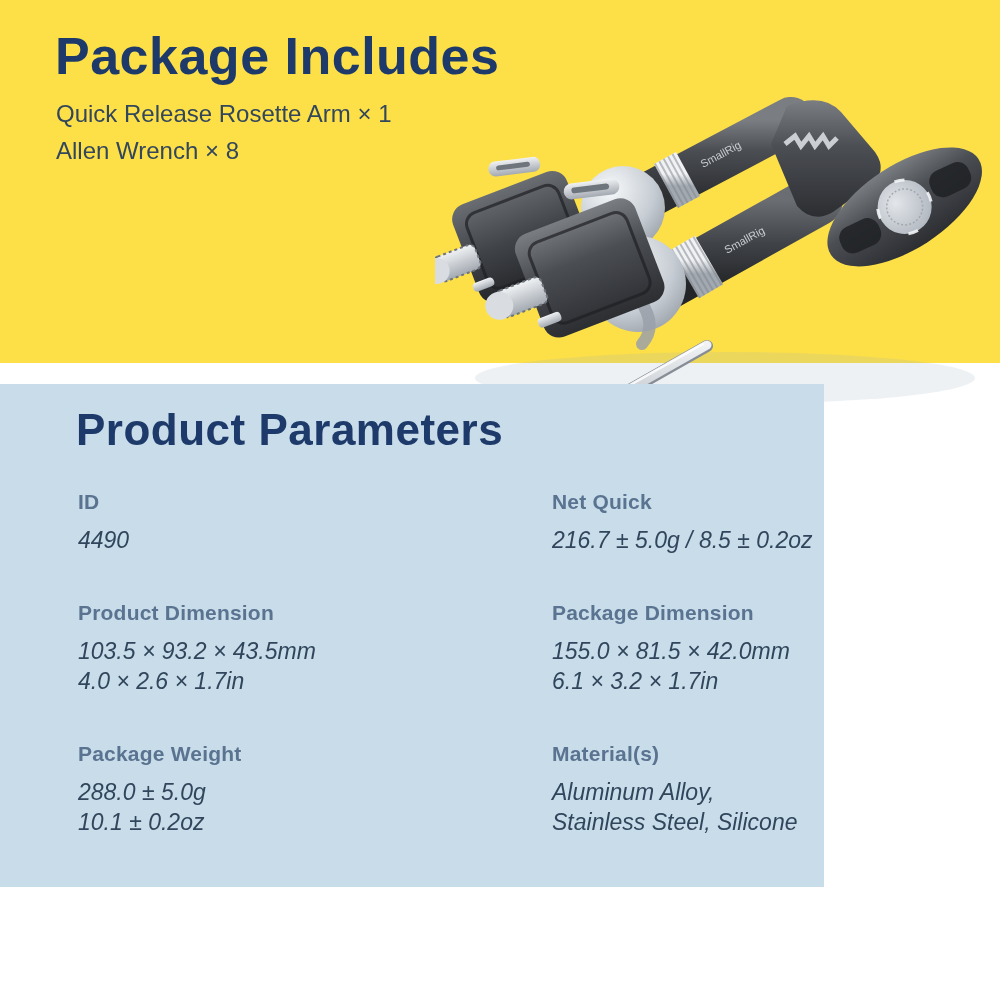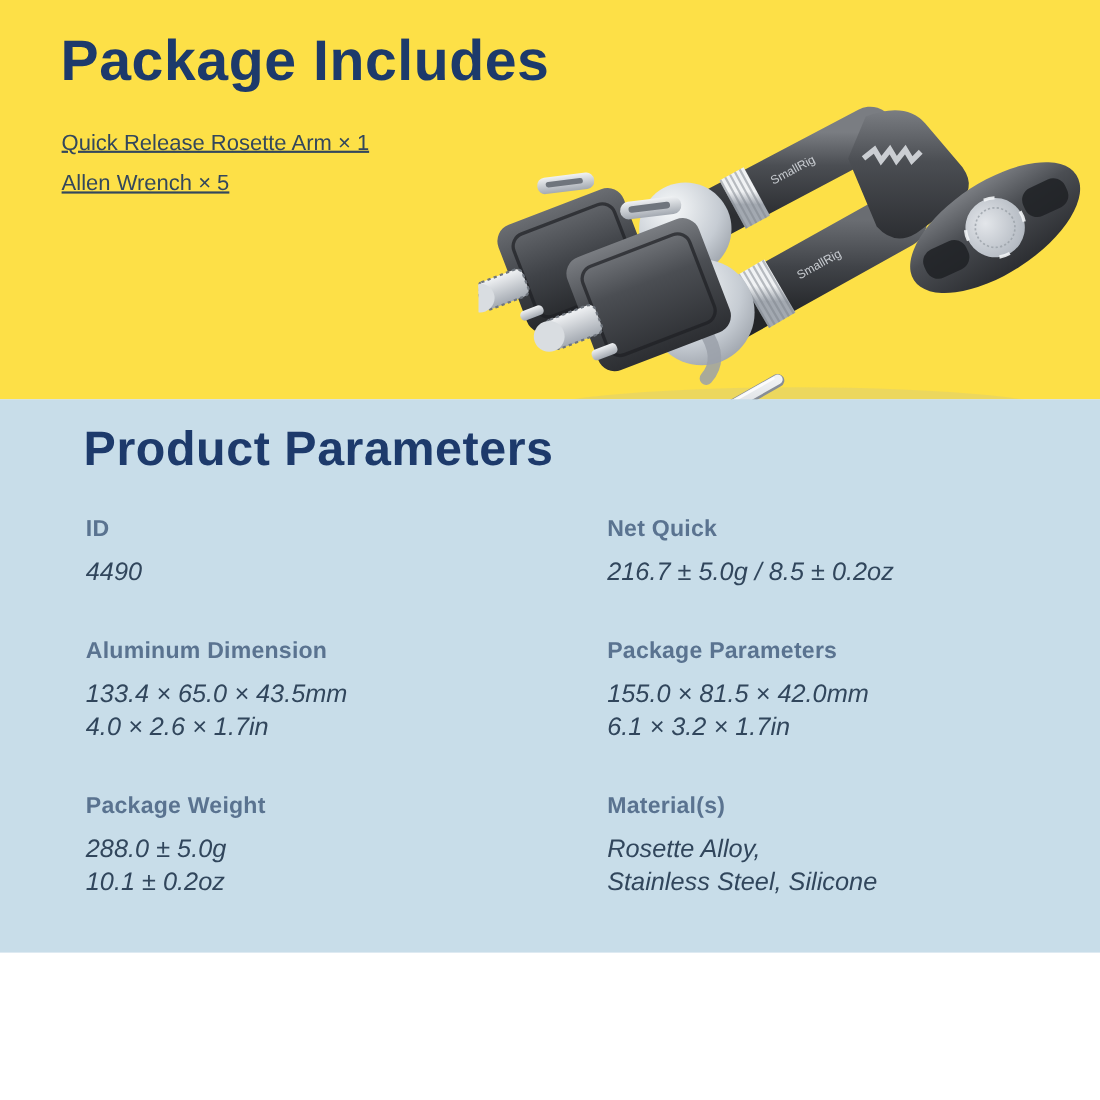--- a/index.html
+++ b/index.html
@@ -14,33 +14,34 @@
   .package-section{
     position:relative;width:1000px;height:363px;
     background:#fde047;
   }
   .package-title{
     position:absolute;left:55px;top:28px;margin:0;
     font-size:52px;line-height:1.1;font-weight:bold;
     letter-spacing:.5px;color:#1d3a6b;
   }
   .package-items{
-    position:absolute;left:56px;top:112px;
-    font-size:20px;line-height:37px;color:#33475c;text-decoration:underline;
+    position:absolute;left:56px;top:95px;
+    font-size:24px;line-height:37px;color:#33475c;
   }
   .package-items p{margin:0;}
 
   .product-photo{
     position:absolute;left:435px;top:48px;width:560px;height:412px;
   }
 
   
   .params-section{
-    position:relative;width:1000px;height:503px;
+    position:relative;width:824px;height:503px;
     background:#c8dde9;
+    margin-top:21px;
   }
   .params-title{
     position:absolute;left:76px;top:22px;margin:0;
     font-size:44px;line-height:1.1;font-weight:bold;
     letter-spacing:.5px;color:#1d3a6b;
   }
   .params-grid{
     position:absolute;left:78px;top:106px;
     display:grid;
     grid-template-columns:474px 440px;
@@ -57,21 +58,21 @@
 </head>
 <body>
 
 <div class="page">
 
   <section class="package-section">
     <h1 class="package-title">Package Includes</h1>
 
     <div class="package-items">
       <p>Quick Release Rosette Arm × 1</p>
-      <p>Allen Wrench × 5</p>
+      <p>Allen Wrench × 8</p>
     </div>
 
     <div class="product-photo">
       <svg width="560" height="412" viewBox="0 0 560 412">
         <defs>
           <linearGradient id="gmetal" x1="0" y1="0" x2="0" y2="1">
             <stop offset="0" stop-color="#7a7d82"></stop>
             <stop offset="0.4" stop-color="#4b4e53"></stop>
             <stop offset="1" stop-color="#2c2e32"></stop>
           </linearGradient>
@@ -179,38 +180,38 @@
         <div class="param-value"></div>
       </div>
 
       <div class="param">
         <div class="param-label">Net Quick</div>
         <div class="param-value">216.7 ± 5.0g / 8.5 ± 0.2oz</div>
         <div class="param-value"></div>
       </div>
 
       <div class="param">
-        <div class="param-label">Aluminum Dimension</div>
-        <div class="param-value">133.4 × 65.0 × 43.5mm</div>
+        <div class="param-label">Product Dimension</div>
+        <div class="param-value">103.5 × 93.2 × 43.5mm</div>
         <div class="param-value">4.0 × 2.6 × 1.7in</div>
       </div>
 
       <div class="param">
-        <div class="param-label">Package Parameters</div>
+        <div class="param-label">Package Dimension</div>
         <div class="param-value">155.0 × 81.5 × 42.0mm</div>
         <div class="param-value">6.1 × 3.2 × 1.7in</div>
       </div>
 
       <div class="param">
         <div class="param-label">Package Weight</div>
         <div class="param-value">288.0 ± 5.0g</div>
         <div class="param-value">10.1 ± 0.2oz</div>
       </div>
 
       <div class="param">
         <div class="param-label">Material(s)</div>
-        <div class="param-value">Rosette Alloy,</div>
+        <div class="param-value">Aluminum Alloy,</div>
         <div class="param-value">Stainless Steel, Silicone</div>
       </div>
 
     </div>
   </section>
 </div>
 
 </body></html>

